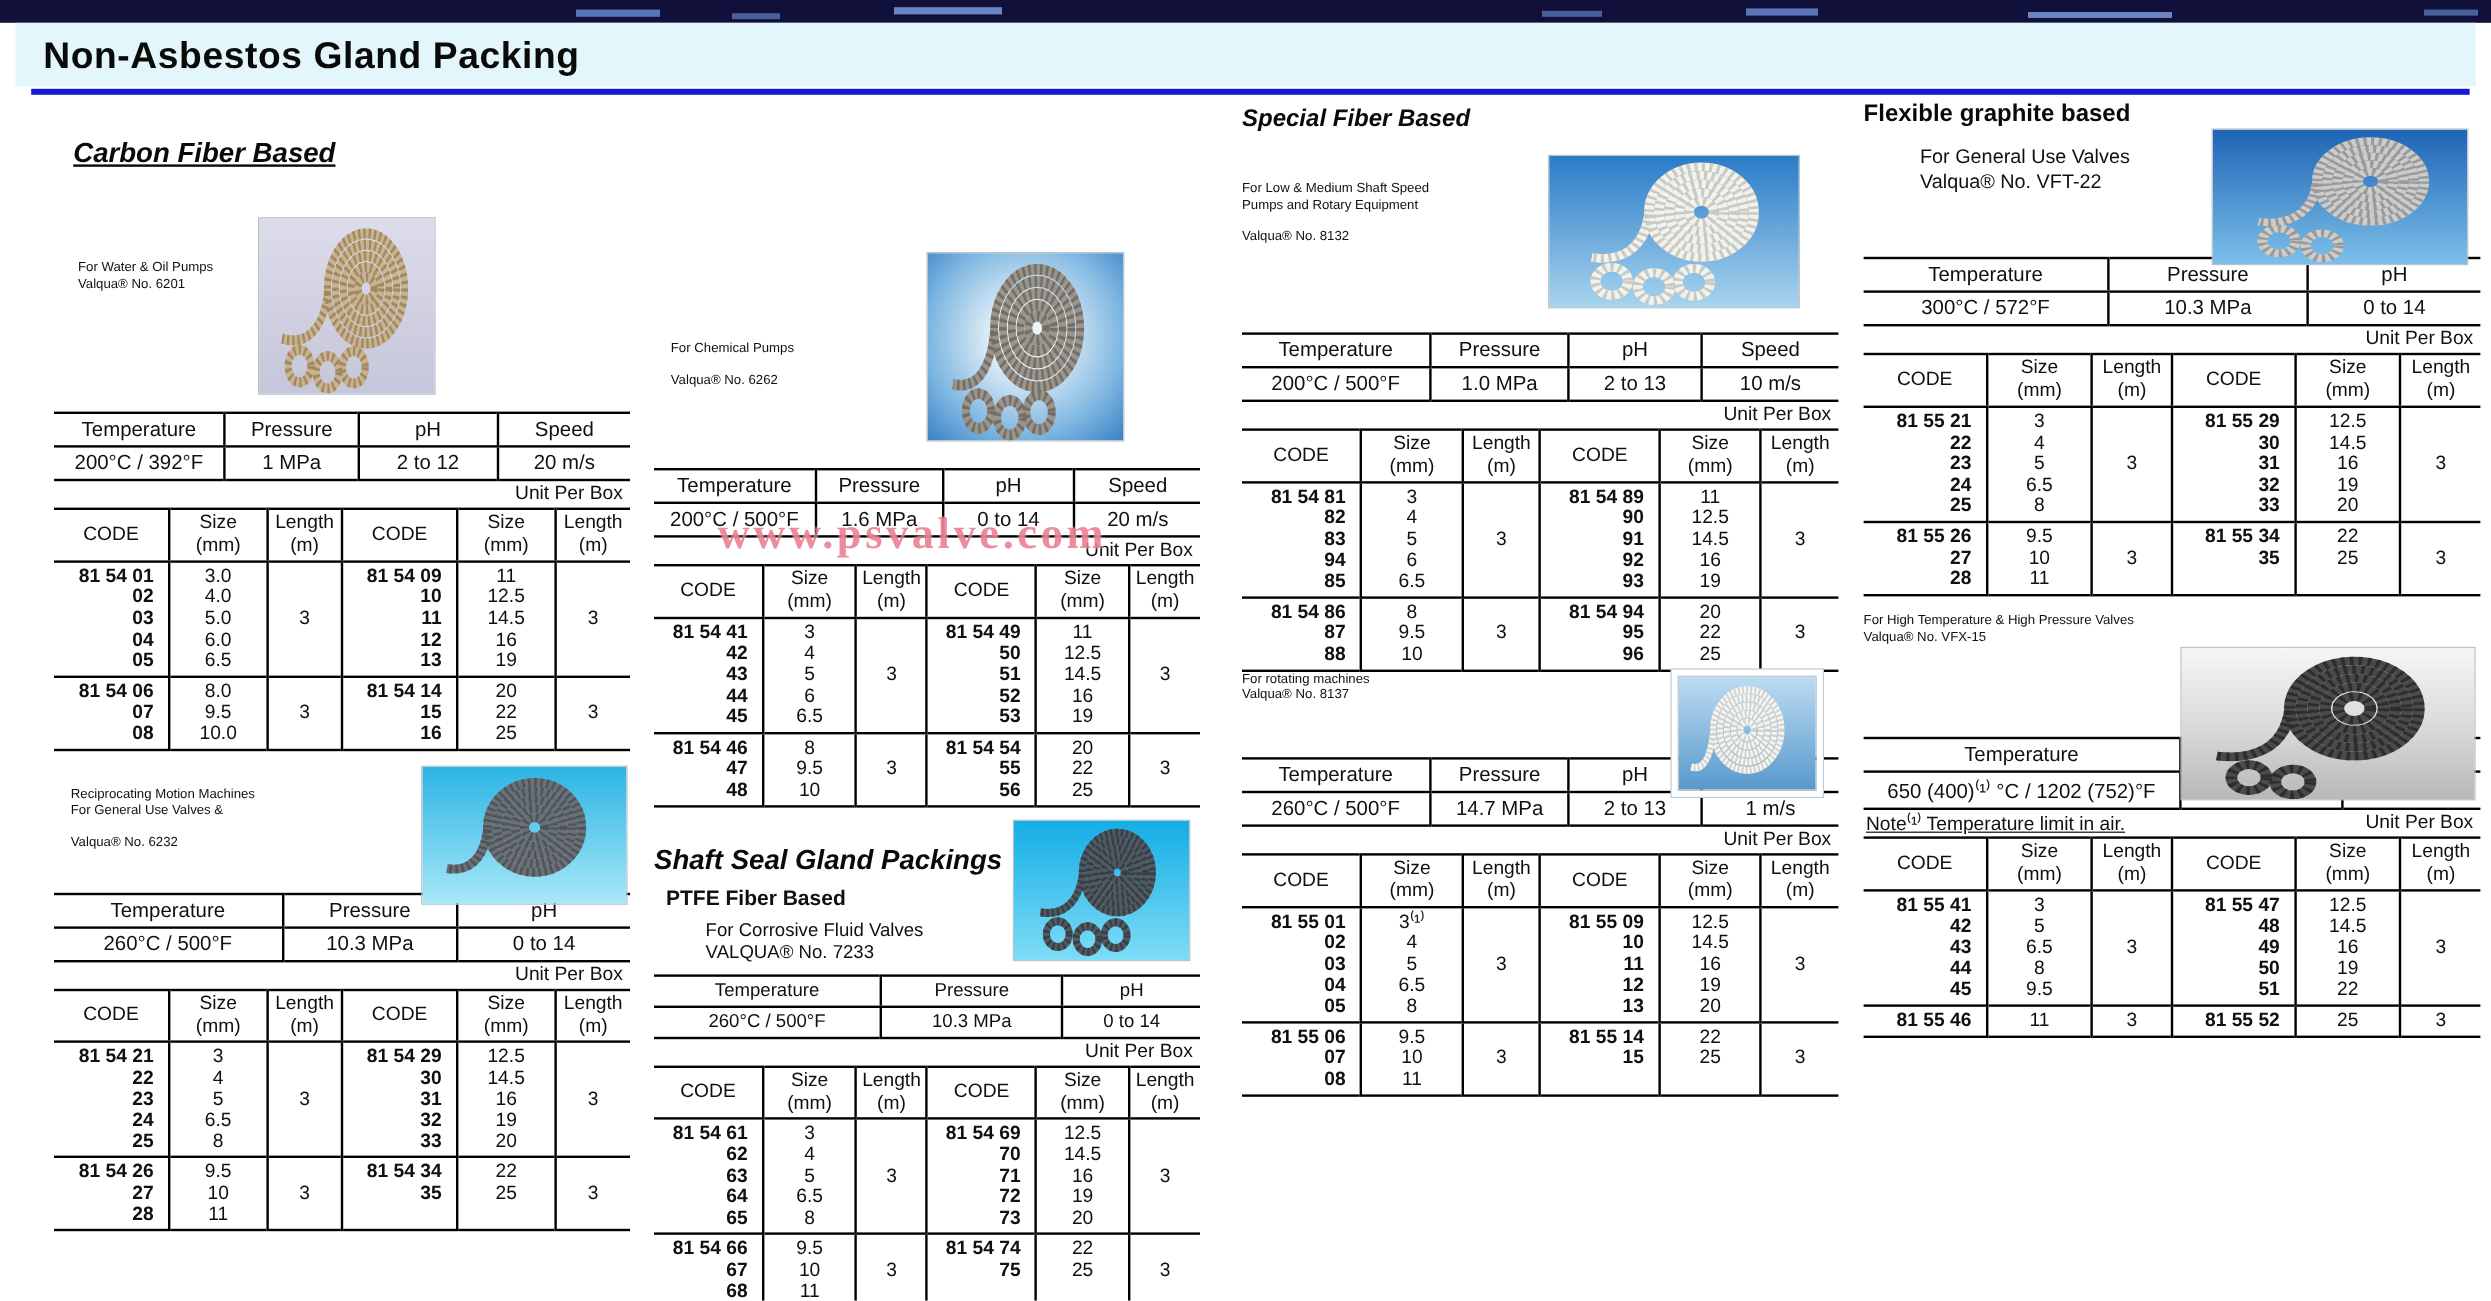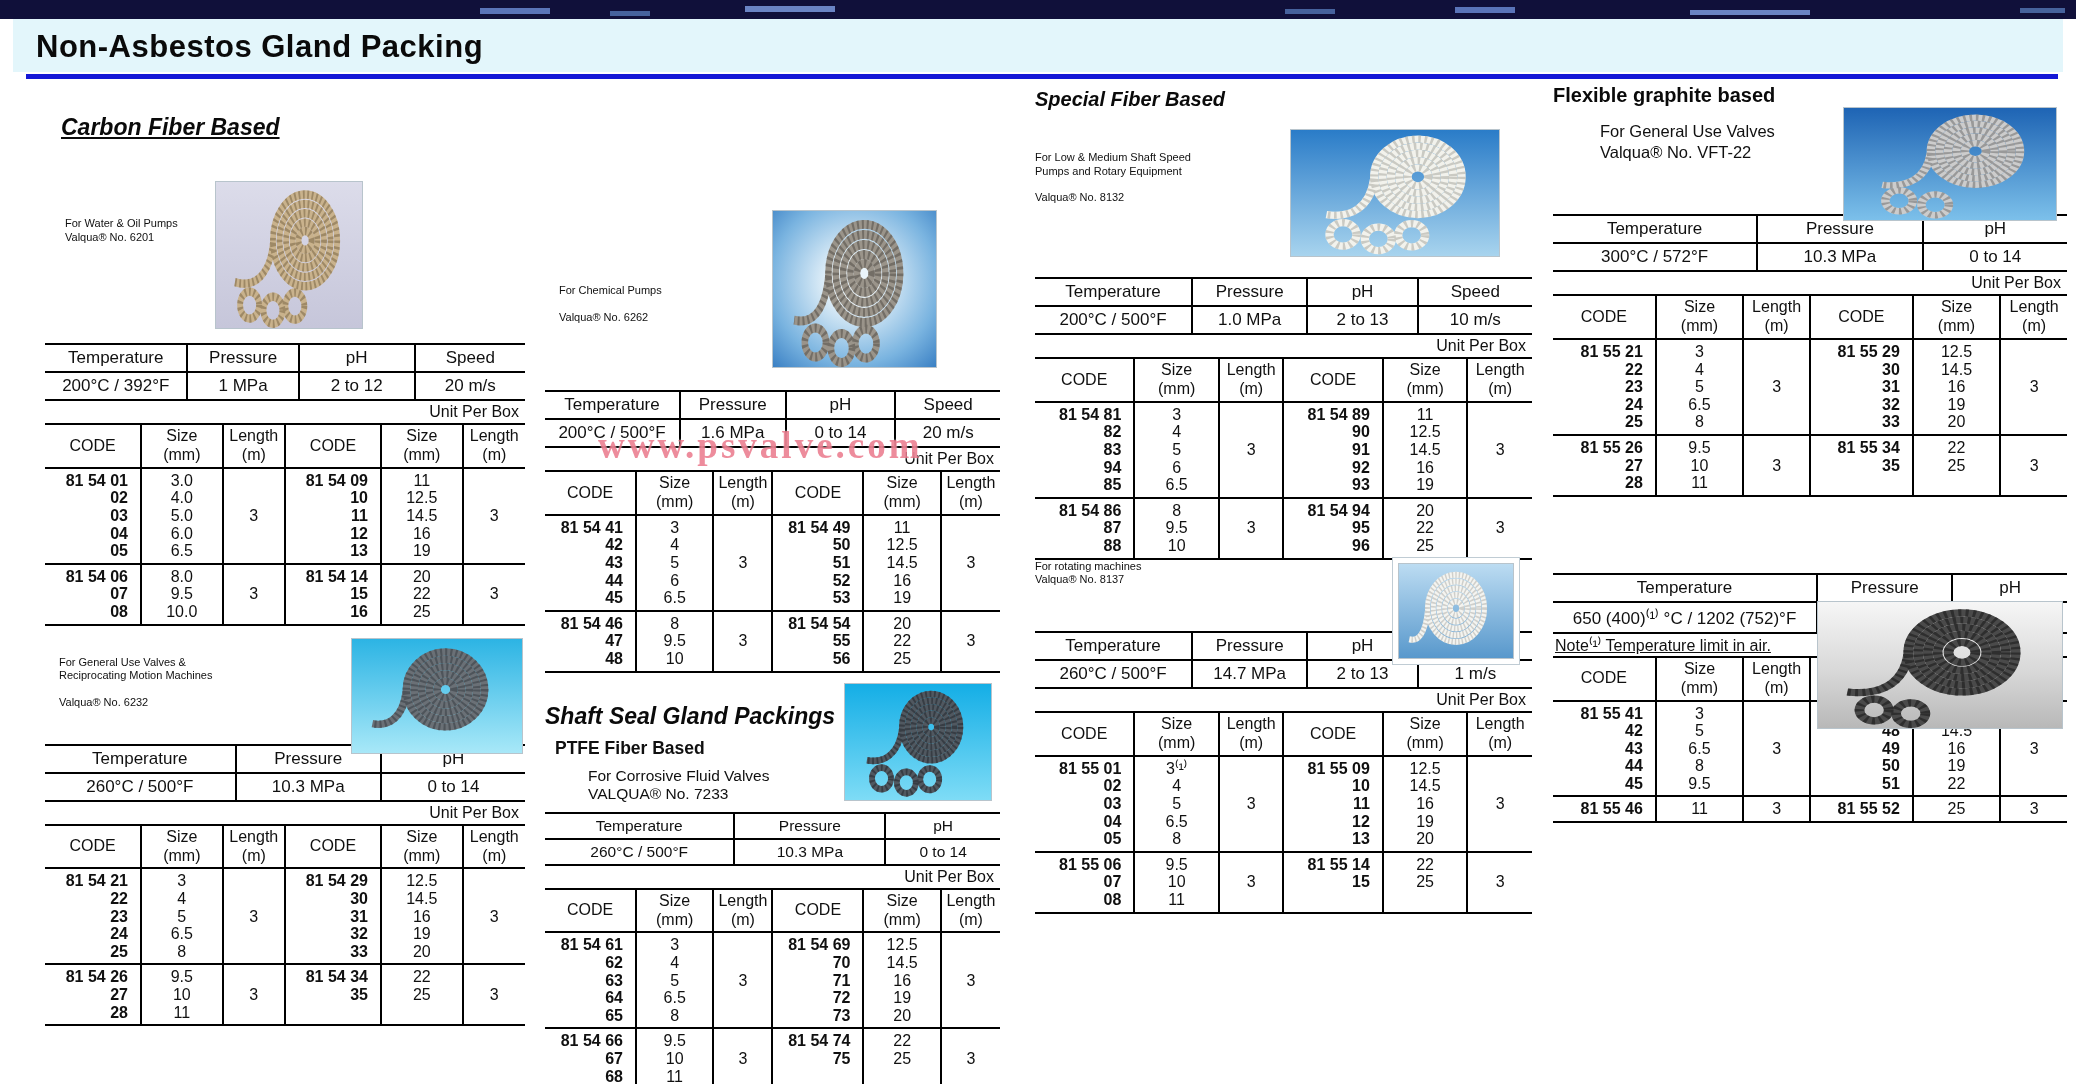--- a/index.html
+++ b/index.html
@@ -197,22 +197,22 @@
                 <div>25</div>
               </td>
             <td class="len">3</td>
           </tr>
         </tbody>
       </table>
     </div>
 
     <div class="prod">
       <div class="desc lines" style="margin:30px 0 0 14px;">
+          <div>Reciprocating Motion Machines</div>
           <div>For General Use Valves &amp;</div>
-          <div>Reciprocating Motion Machines</div>
           <div></div>
           <div>Valqua® No. 6232</div>
         </div>
       <div class="photo" style="right:2px;top:-18px;width:172px;height:116px;background:linear-gradient(180deg,#2cb4e4,#a8e8f8);">
         <svg viewBox="0 0 200 140" preserveAspectRatio="none">
           <defs>
               <g id="coil2" fill="none">
             <circle cx="110" cy="62" r="46"></circle>
                 <circle cx="110" cy="62" r="37"></circle>
                 <circle cx="110" cy="62" r="28"></circle>
@@ -983,20 +983,24 @@
                 <div>22</div>
                 <div>25</div>
               </td>
             <td class="len">3</td>
           </tr>
         </tbody>
       </table>
     </div>
 
     <div class="prod">
+      <div class="desc lines" style="margin-top:14px;width:260px;">
+          <div>For High Temperature &amp; High Pressure Valves</div>
+          <div>Valqua® No. VFX-15</div>
+        </div>
       <div class="photo" style="right:4px;top:28px;width:246px;height:128px;background:linear-gradient(180deg,#f6f6f6 0%,#d8d8d8 55%,#b8b8b8);">
         <svg viewBox="0 0 200 140" preserveAspectRatio="none">
           <defs>
               <g id="coil8" fill="none">
             <circle cx="118" cy="56" r="44"></circle>
                 <circle cx="118" cy="56" r="36"></circle>
                 <circle cx="118" cy="56" r="28"></circle>
                 <circle cx="118" cy="56" r="20"></circle>
                 <circle cx="118" cy="56" r="11"></circle>
             <path d="M74,58 C70,92 50,104 24,100"></path>

